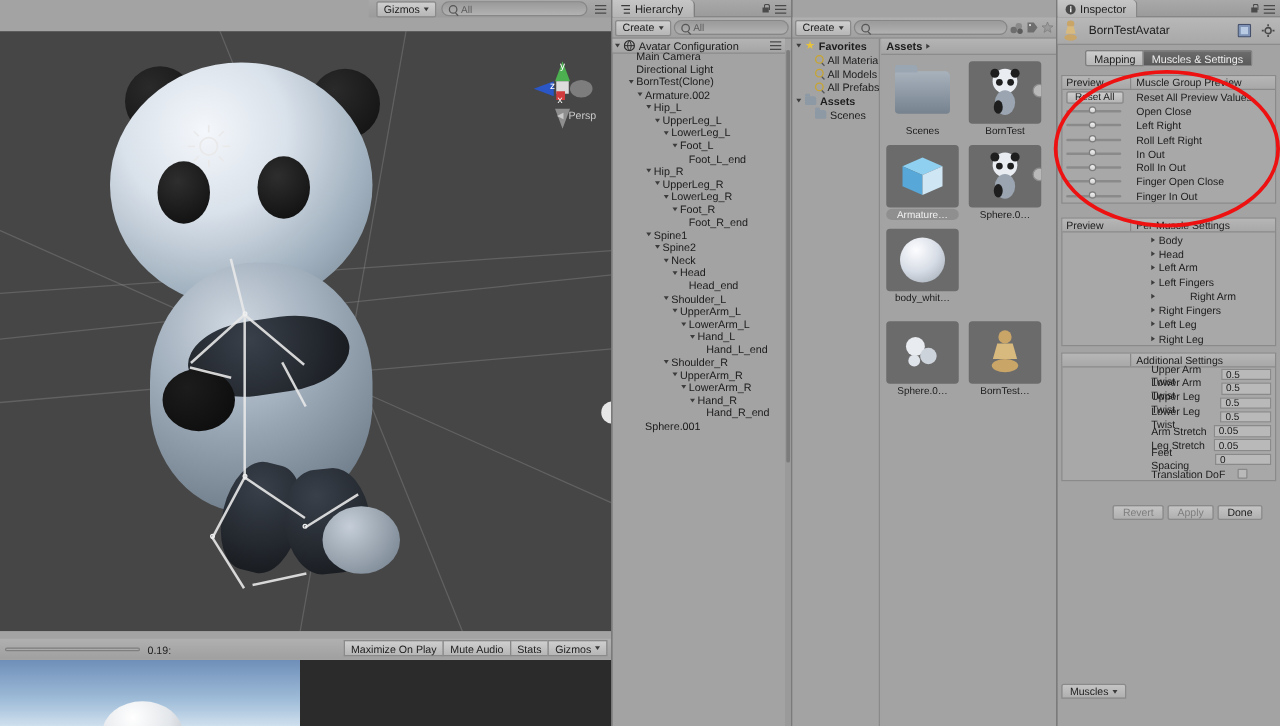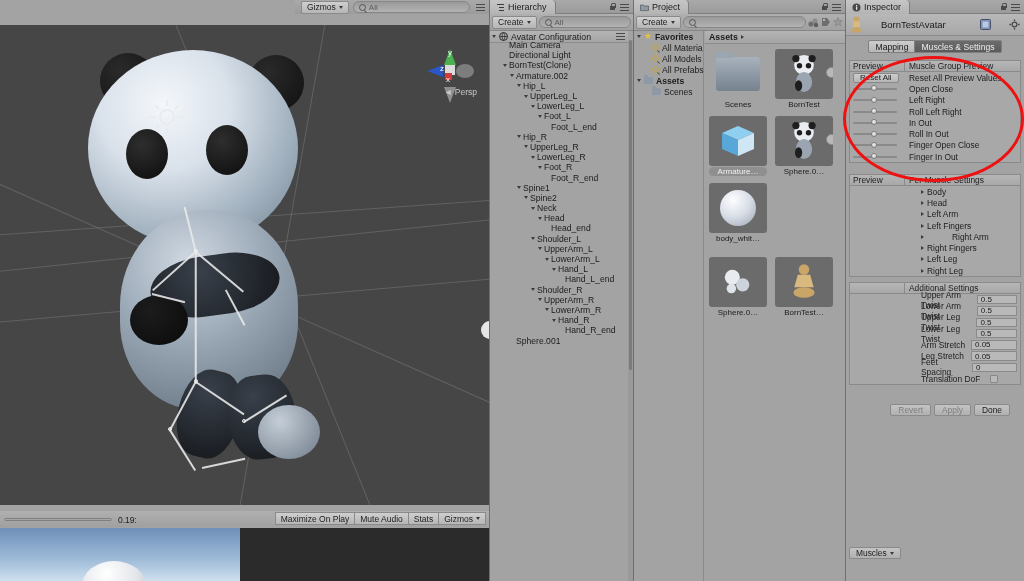--- a/index.html
+++ b/index.html
@@ -145,21 +145,21 @@
      background:radial-gradient(circle at 36% 28%,#fdfdff,#d7dde6 50%,#9aa3ae 100%); }
   .sphere-thumb.dark { background:radial-gradient(circle at 36% 28%,#3a3a3a,#161616 55%,#0a0a0a 100%); }
   .cube-thumb { width:40px;height:36px; position:relative; }
   .prefab-badge { position:absolute; right:-4px; top:18px; width:11px;height:11px;border-radius:50%;
      background:#b9b9b9; border:1px solid #8c8c8c; }
 
   
   #inspector { left:845px; top:0; width:179px; height:581px; background:#a3a3a3; border-left:1px solid #6f6f6f; }
   .insp-head { position:absolute; left:0; top:14px; right:0; height:22px;
      background:linear-gradient(#b8b8b8,#a8a8a8); border-bottom:1px solid #8c8c8c;
-     display:flex; align-items:center; gap:18px; padding:0 4px; }
+     display:flex; align-items:center; gap:8px; padding:0 4px; }
   .avatar-ico { width:13px;height:17px; position:relative; flex:none; }
   .insp-title { font-size:9.5px; color:#1b1b1b; flex:1; }
   .tabs2 { position:absolute; left:0; top:40px; right:0; height:14px; display:flex; justify-content:center; gap:0; }
   .tab2 { height:13px; padding:0 6px; display:flex; align-items:center; font-size:8.6px;
      border:1px solid #7f7f7f; }
   .tab2.off { background:linear-gradient(#cdcdcd,#b8b8b8); color:#1b1b1b; border-radius:2px 0 0 2px; }
   .tab2.on  { background:linear-gradient(#6c6c6c,#5a5a5a); color:#eee; border-radius:0 2px 2px 0; border-left:0; }
   .sect { position:absolute; left:3px; right:3px; background:#a8a8a8; border:1px solid #8a8a8a; }
   .sect-hdr { height:11px; display:flex; border-bottom:1px solid #8a8a8a;
      background:linear-gradient(#b6b6b6,#a8a8a8); font-size:8.4px; }
@@ -467,34 +467,20 @@
         <div class="hrow" style="padding-left: 26px;">
           <span>Sphere.001</span>
         </div>
       </div>
     <div class="scrollbar-v">
         <i></i>
       </div>
   </div>
 
   <div class="panel" id="project">
-    <div class="tabbar">
-      <div class="tab">
-        <svg class="ticon" viewBox="0 0 9 9">
-          <path d="M0.5 2 H3.4 L4.2 3 H8.5 V7.6 H0.5 Z" fill="#8d99a5" stroke="#4a4a4a" stroke-width="0.6"></path>
-        </svg>
-        <span>Project</span>
-      </div>
-      <div class="lock" style="position:absolute;right:17px;top:3px;"></div>
-      <div class="menuico" style="position:absolute;right:4px;top:4px;">
-          <i></i>
-          <i></i>
-          <i></i>
-        </div>
-    </div>
 
     <div class="toolrow" style="top:14px;">
       <div class="btn">
         <span>Create</span>
         <span class="caretdn"></span>
       </div>
       <div class="searchfield">
         <span class="magnifier"></span>
         <span></span>
       </div>

